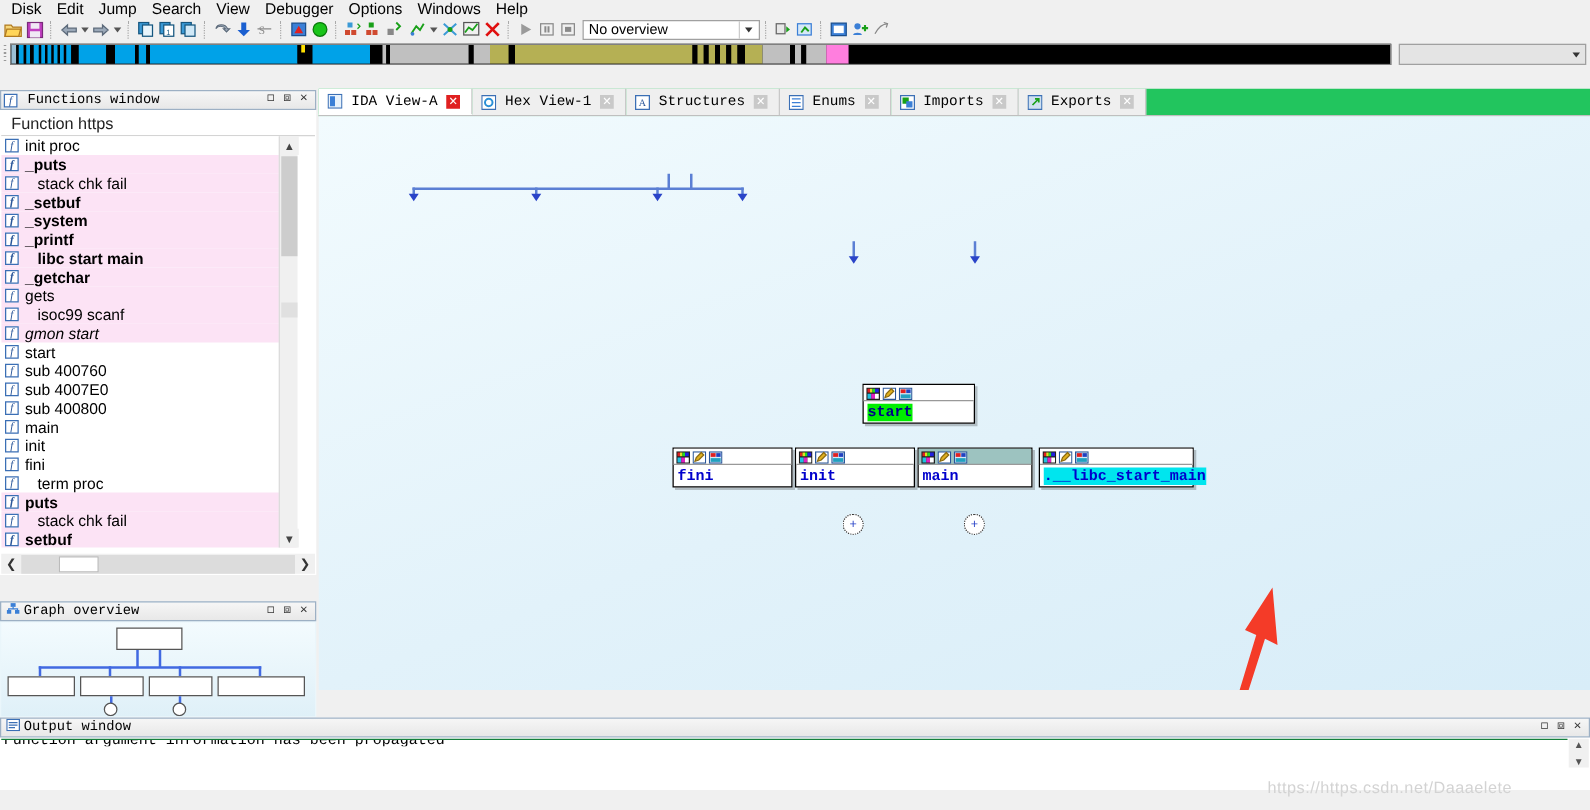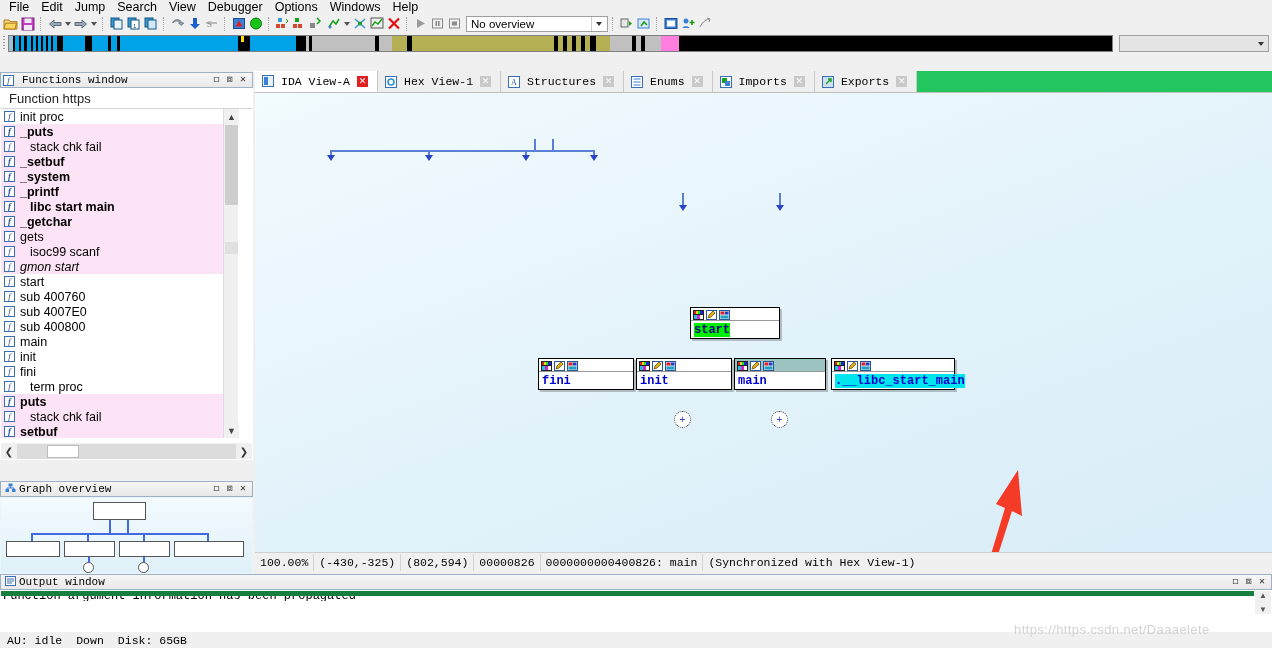--- a/index.html
+++ b/index.html
@@ -256,21 +256,21 @@
 
   
   #output-window {
     position: absolute; left: 0; top: 574px; width: 1272px; height: 58px;
     background: #fff;
   }
   .out-text {
     position: absolute; left: 1px; top: 17px; width: 1253px; height: 23px;
     background: #fff; overflow: hidden;
     font-family: "Liberation Mono", monospace; font-size: 12px;
-    padding-left: 2px; color: #000; border-top: 5px solid #15803d;
+    padding-left: 2px; color: #000; border-top: 1px solid #15803d;
   }
   .out-line { height: 14px; line-height: 14px; white-space: nowrap; }
   .out-line.clipped { height: 9px; line-height: 9px; overflow: hidden; margin-top: -4px; }
   .out-vscroll {
     position: absolute; right: 1px; top: 17px; width: 16px; height: 23px;
     background: #f0f0f0; display: flex; flex-direction: column;
     justify-content: space-between; align-items: center;
     font-size: 8px; color: #555;
   }
   .idc-row {
@@ -303,21 +303,21 @@
     color: #d3d3d3; letter-spacing: 0.4px; pointer-events: none;
     white-space: nowrap;
   }
 </style>
 </head>
 <body>
 
 <div id="app">
 
   <div class="menubar" id="menubar">
-      <div class="mi">File</div>
+      <div class="mi">Disk</div>
       <div class="mi">Edit</div>
       <div class="mi">Jump</div>
       <div class="mi">Search</div>
       <div class="mi">View</div>
       <div class="mi">Debugger</div>
       <div class="mi">Options</div>
       <div class="mi">Windows</div>
       <div class="mi">Help</div>
     </div>
 
@@ -926,28 +926,20 @@
     <div id="graph-expands">
         <div class="plusnode" style="left: 419px; top: 318px;">+</div>
         <div class="plusnode" style="left: 516px; top: 318px;">+</div>
       </div>
 
     <svg id="red-arrow" width="70" height="140" viewBox="0 0 70 140">
       <path d="M58 2 L36 36 L45 40 L16 136 L22 137 L52 43 L62 48 Z" fill="#f43b28"></path>
     </svg>
   </div>
 
-  <div id="graph-status">
-    <span class="sfield">100.00%</span>
-    <span class="sfield">(-430,-325)</span>
-    <span class="sfield">(802,594)</span>
-    <span class="sfield">00000826</span>
-    <span class="sfield">0000000000400826: main</span>
-    <span class="sfield nb">(Synchronized with Hex View-1)</span>
-  </div>
 
   <div id="output-window">
     <div class="panel-title" style="position:absolute;left:0;top:0;width:1272px;">
       <span style="margin-left:2px;">
         <svg width="11" height="10" viewBox="0 0 11 10">
             <rect x="0.5" y="0.5" width="10" height="9" fill="#fff" stroke="#3b6fb5"></rect>
             <line x1="2" y1="3" x2="9" y2="3" stroke="#3b6fb5"></line>
             <line x1="2" y1="5" x2="9" y2="5" stroke="#3b6fb5"></line>
             <line x1="2" y1="7" x2="7" y2="7" stroke="#3b6fb5"></line>
           </svg>
@@ -961,21 +953,16 @@
     </div>
     <div class="out-text">
       <div class="out-line clipped">Function argument information has been propagated</div>
     </div>
     <div class="out-vscroll">
       <span>▲</span>
       <span>▼</span>
     </div>
   </div>
 
-  <div id="statusbar">
-    <span class="sb">AU:  idle</span>
-    <span class="sb">Down</span>
-    <span class="sb">Disk: 65GB</span>
-  </div>
 
   <div id="watermark">https://https.csdn.net/Daaaelete</div>
 
 </div>
 
 </body></html>

